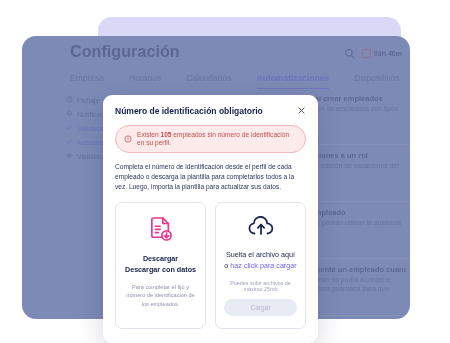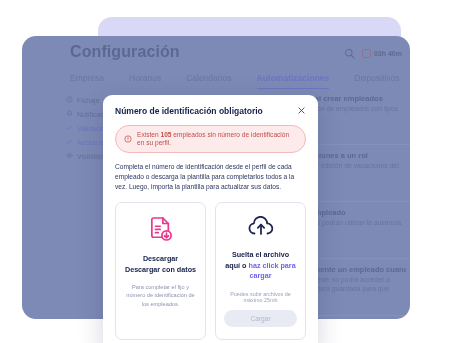--- a/index.html
+++ b/index.html
@@ -246,21 +246,21 @@
     font-weight: 700;
     color: #15204a;
     line-height: 1.45;
   }
   .card-sub {
     margin-top: 8px;
     font-size: 5.6px;
     line-height: 1.45;
     color: #8e93b0;
   }
-  .card.upload .card-title { font-weight: 700; color: #15204a; }
+  .card.upload .card-title { font-weight: 400; color: #15204a; }
   .card.upload .card-title .lnk { color: #6c63f0; }
   .upload-hint {
     margin-top: 9px;
     font-size: 5.4px;
     color: #9a9fbb;
   }
   .upload-btn {
     margin-top: 7px;
     width: 100%;
     border: none;

